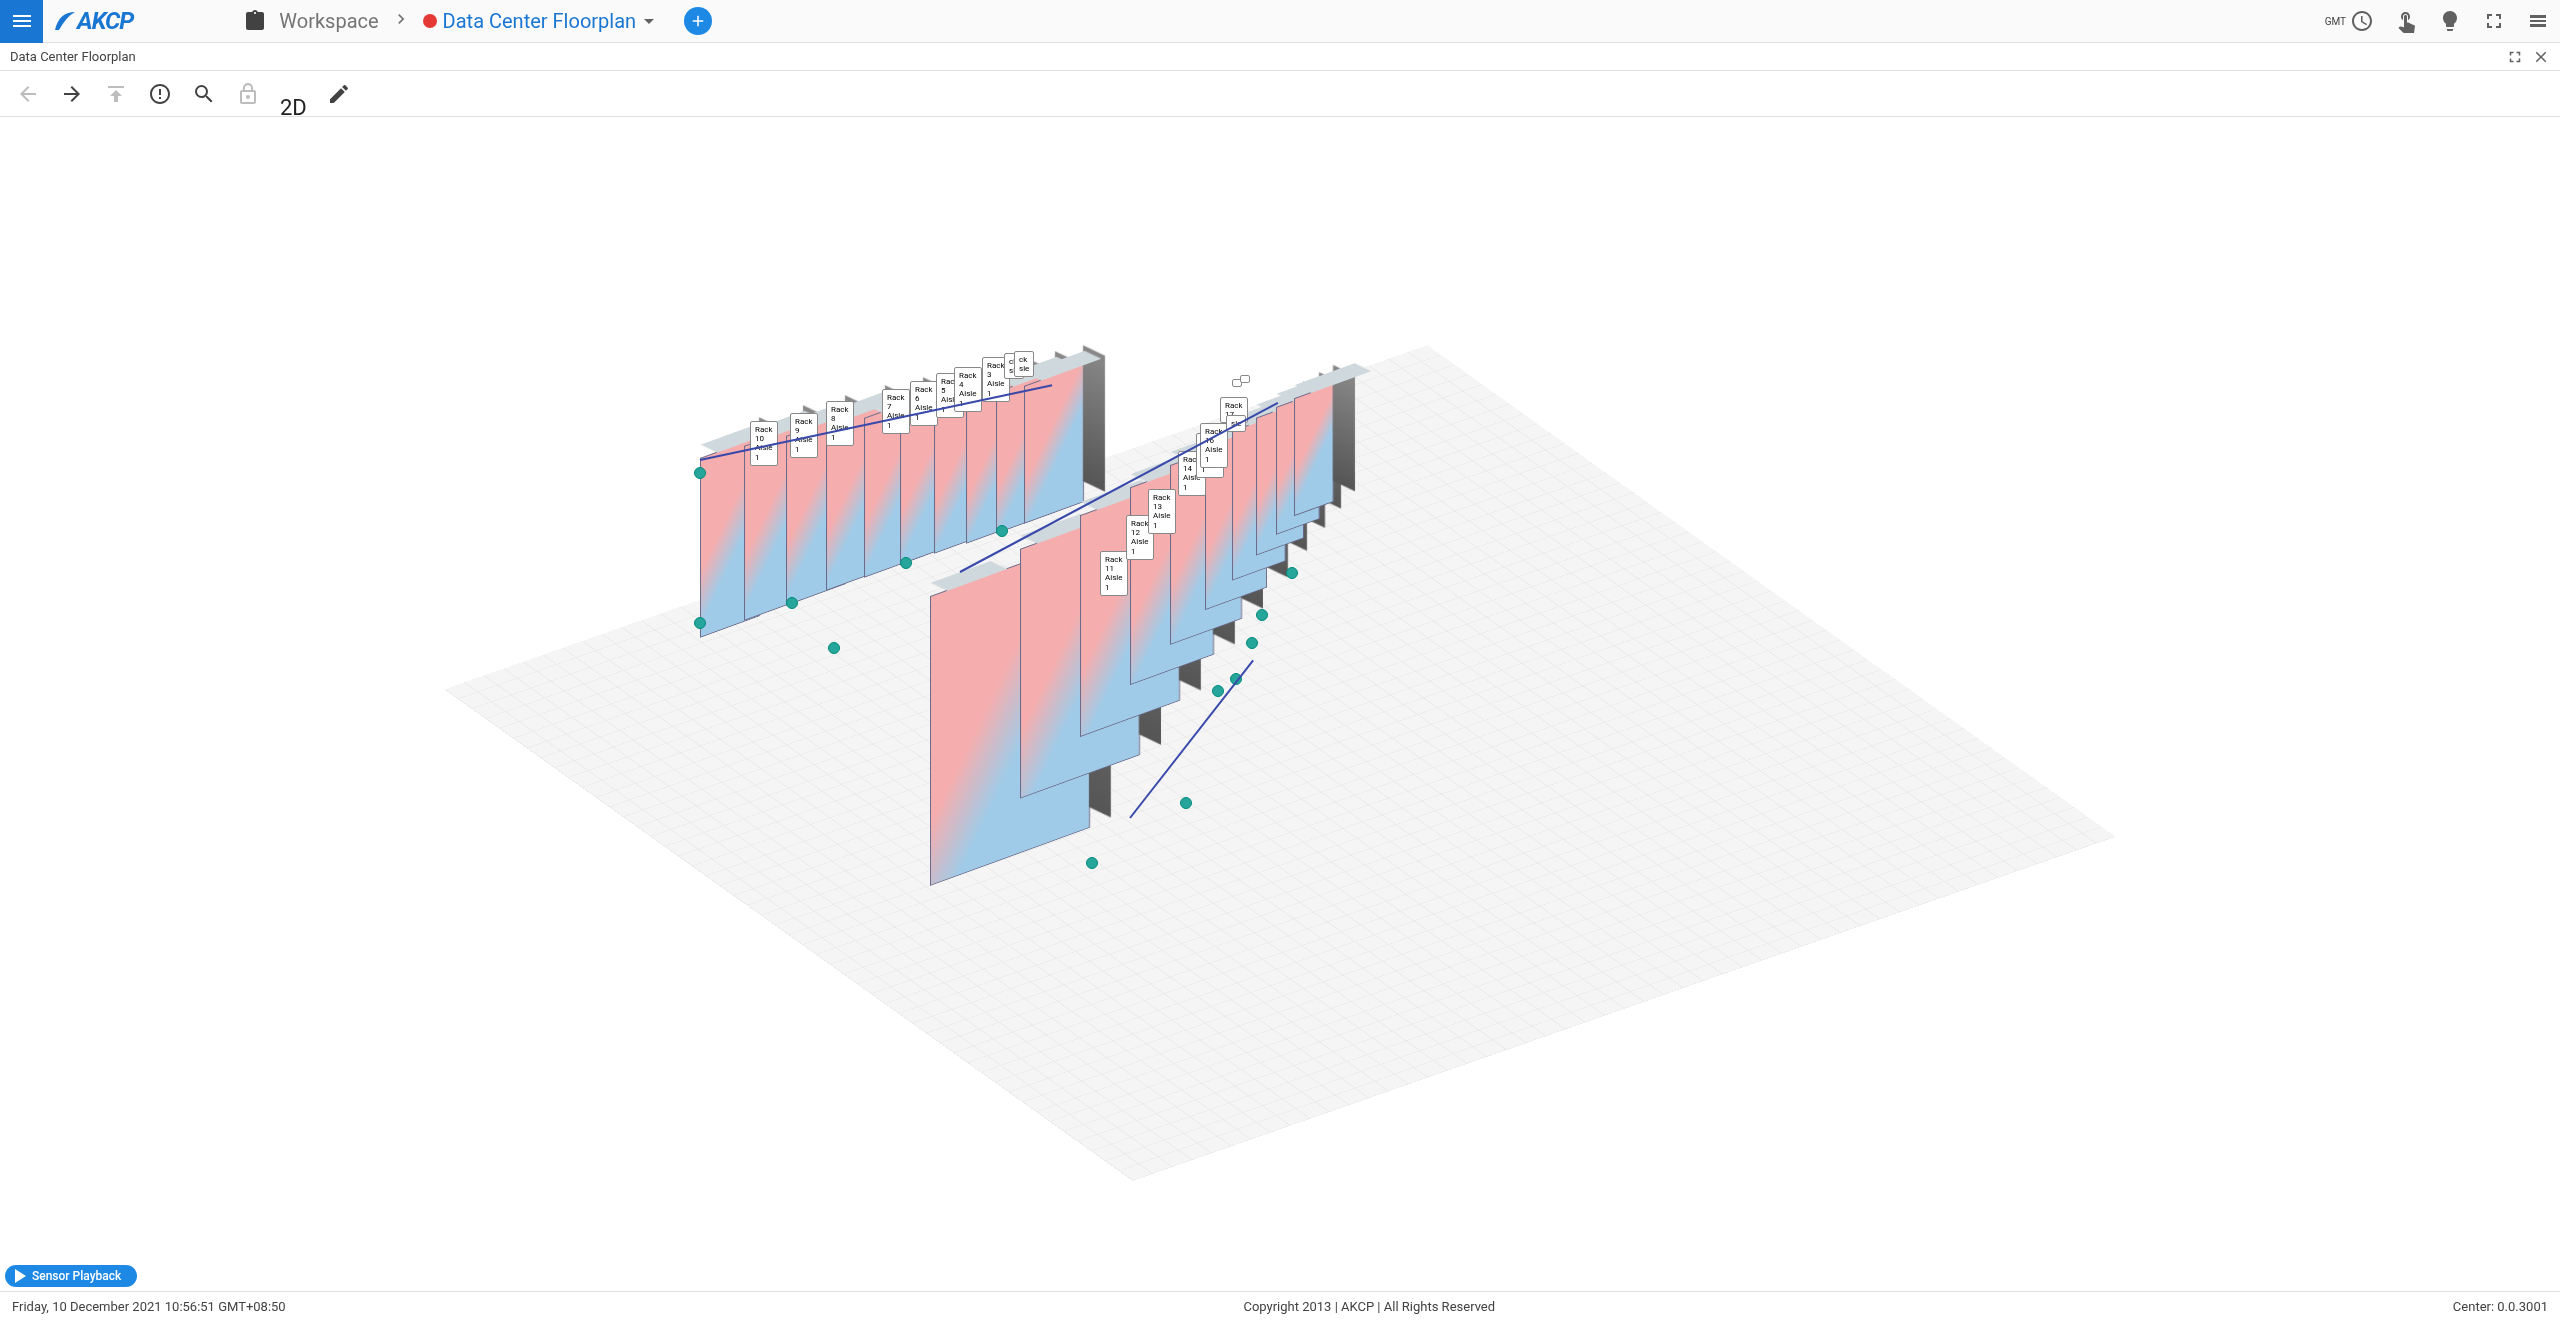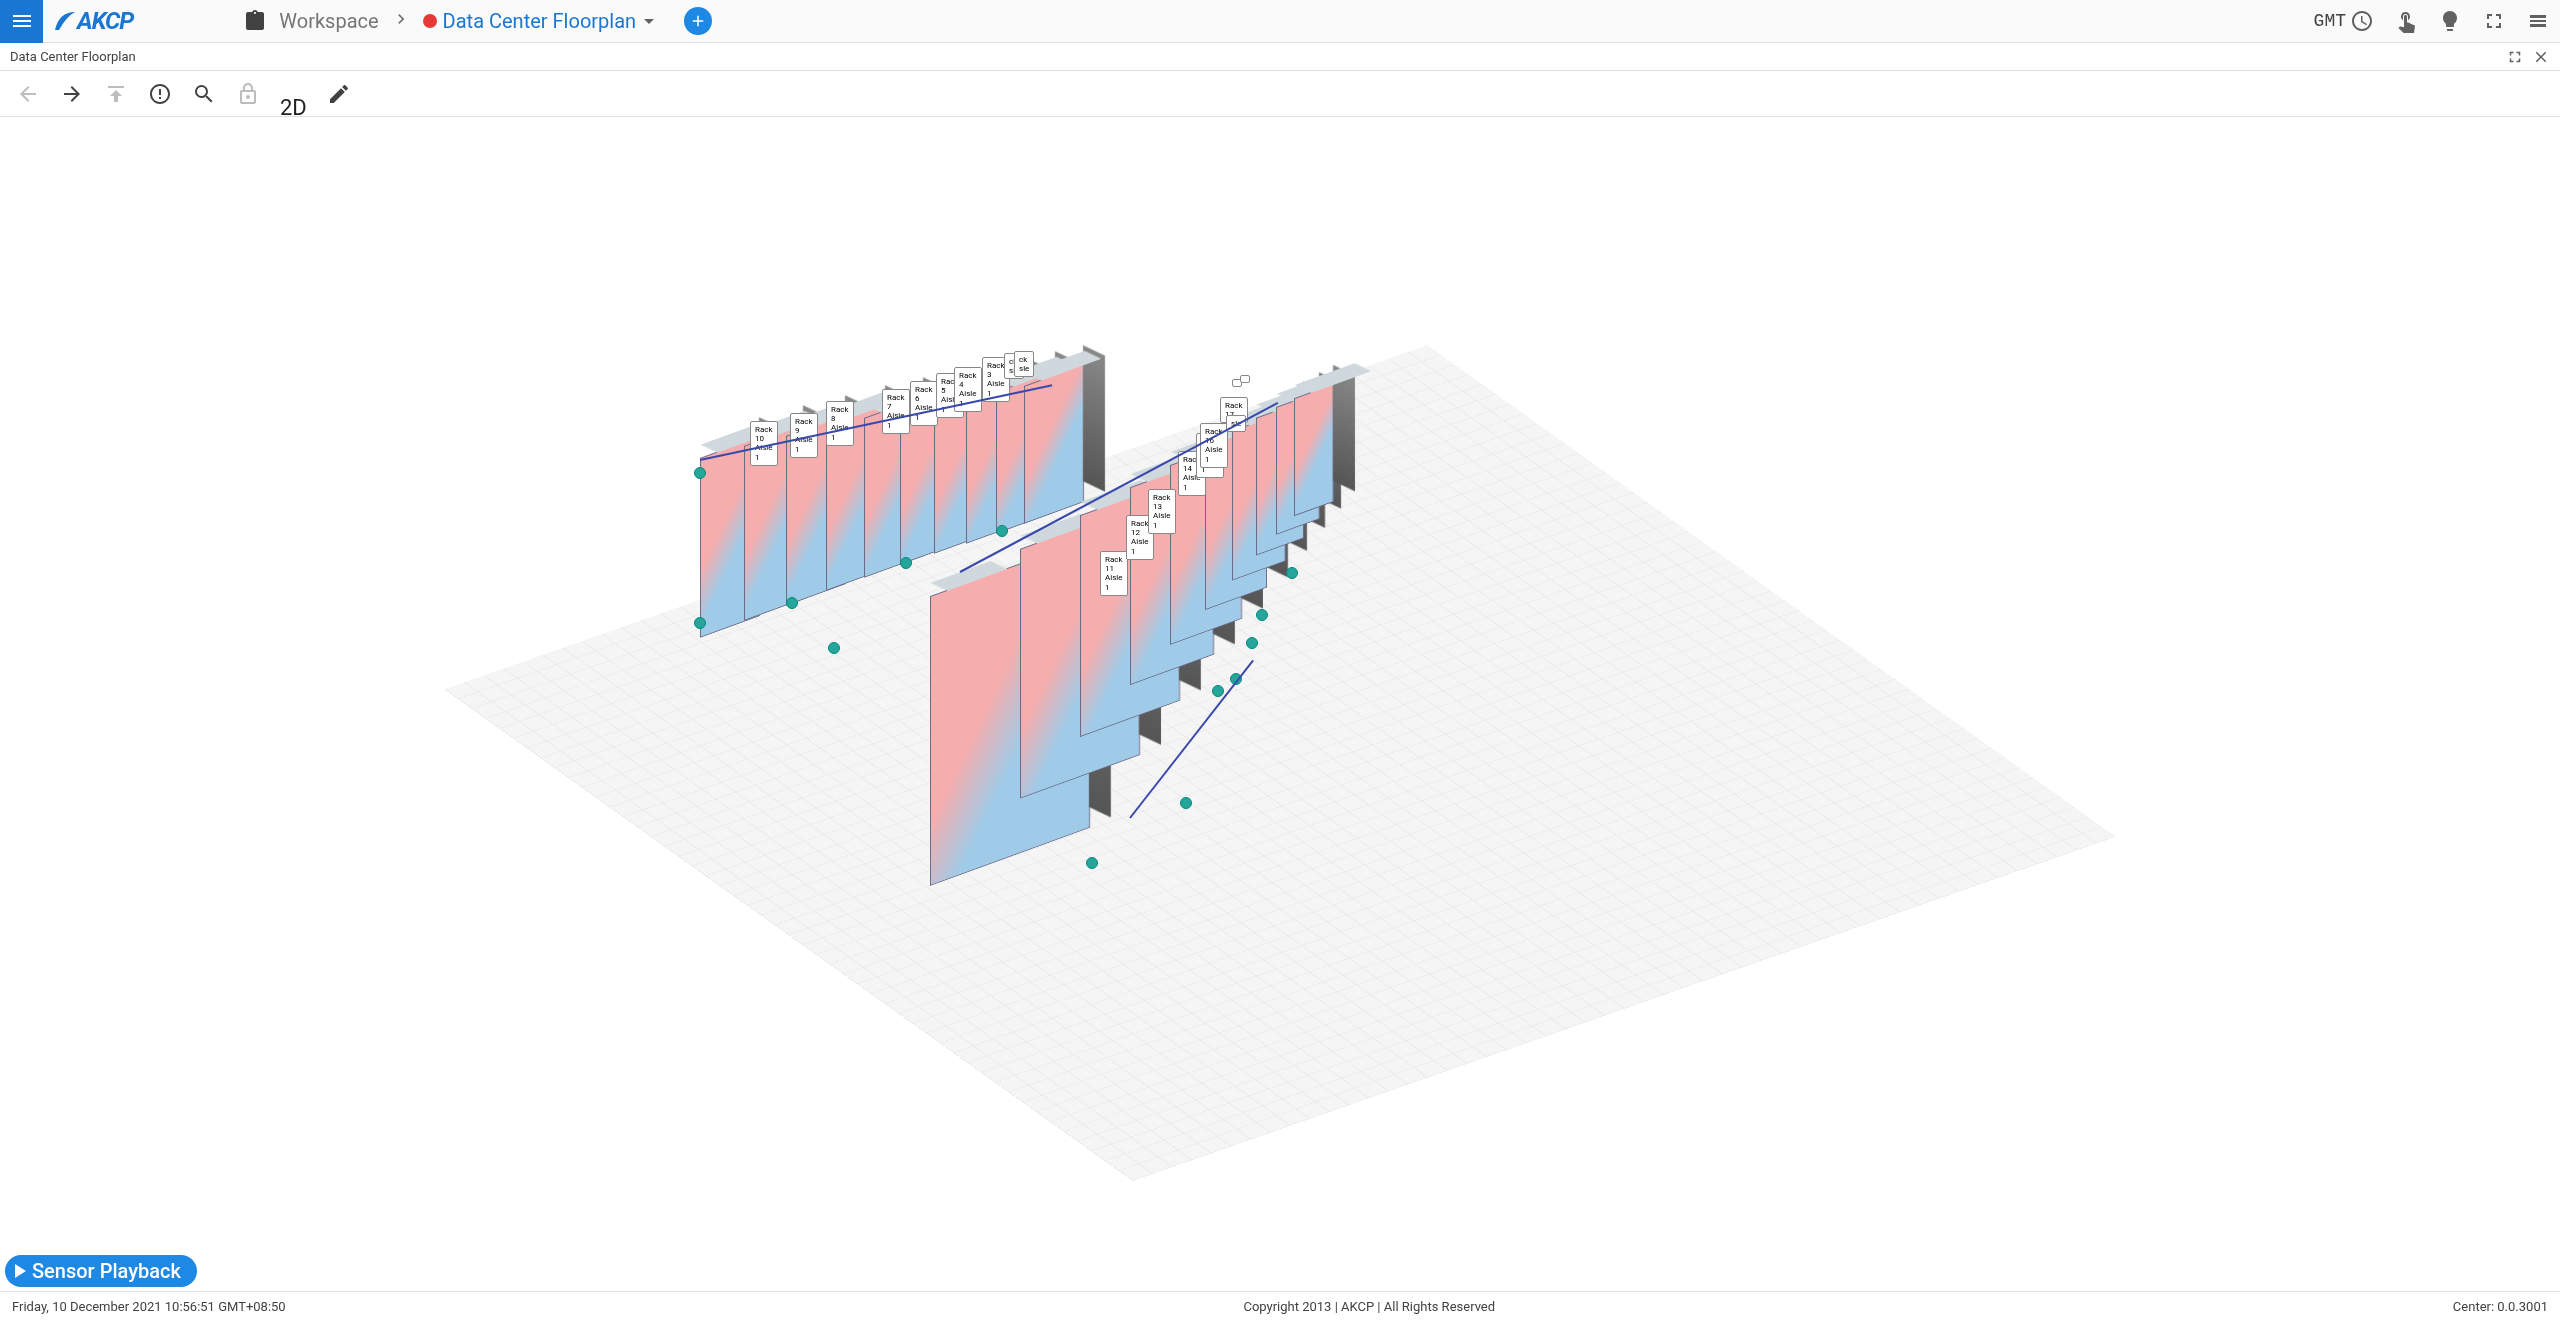--- a/index.html
+++ b/index.html
@@ -34,21 +34,21 @@
 .bc-active { color: #1976d2; display: flex; align-items: center; gap: 6px; cursor: pointer; }
 .status-dot { width: 14px; height: 14px; border-radius: 50%; background: #e53935; display: inline-block; }
 .caret-down { width: 0; height: 0; border-left: 5px solid transparent; border-right: 5px solid transparent; border-top: 5px solid #616161; margin-left: 2px; }
 .add-btn {
   width: 28px; height: 28px; border-radius: 50%;
   background: #1e88e5; color: #fff; display: flex; align-items: center; justify-content: center;
   font-size: 20px; cursor: pointer; margin-left: 18px;
 }
 .header-spacer { flex: 1; }
 .header-right { display: flex; align-items: center; gap: 20px; }
-.gmt { font-size: 18px; color: #424242; display: flex; align-items: center; gap: 4px; font-family: Liberation Mono, monospace; }
+.gmt { font-size: 10px; color: #424242; display: flex; align-items: center; gap: 4px; }
 .hdr-icon { width: 24px; height: 24px; fill: #616161; cursor: pointer; }
 
 
 .subhdr {
   height: 28px;
   background: #fff;
   border-bottom: 1px solid #e0e0e0;
   display: flex; align-items: center;
   padding: 0 10px;
   font-size: 13px; color: #424242;
@@ -135,21 +135,21 @@
 }
 
 
 .playback-btn {
   position: absolute;
   left: 5px; bottom: 34px;
   background: #1e88e5;
   color: #fff;
   border-radius: 16px;
   padding: 4px 16px 4px 10px;
-  font-size: 20px; font-weight: 500;
+  font-size: 12px; font-weight: 500;
   display: flex; align-items: center; gap: 6px;
   cursor: pointer;
   justify-content: flex-end;
 }
 .play-triangle {
   width: 0; height: 0;
   border-top: 7px solid transparent;
   border-bottom: 7px solid transparent;
   border-left: 11px solid #fff;
 }

